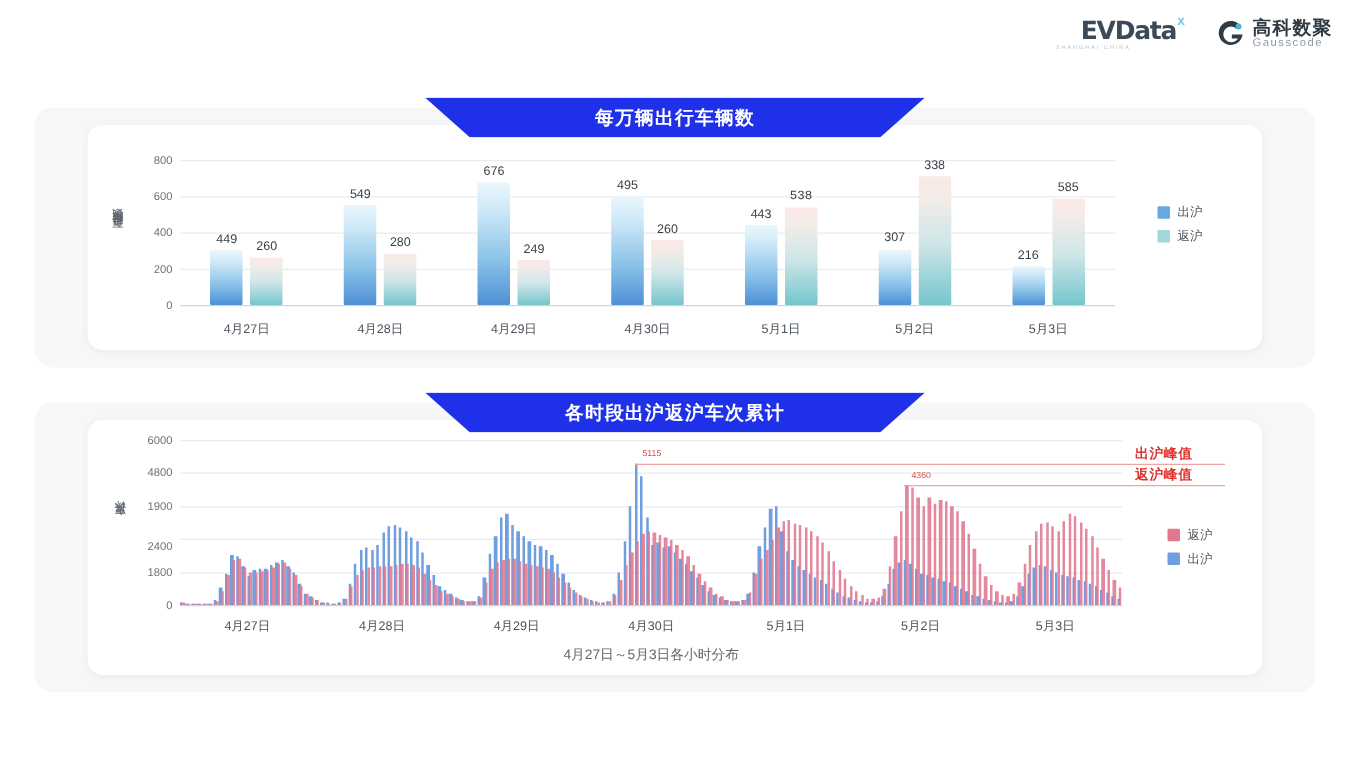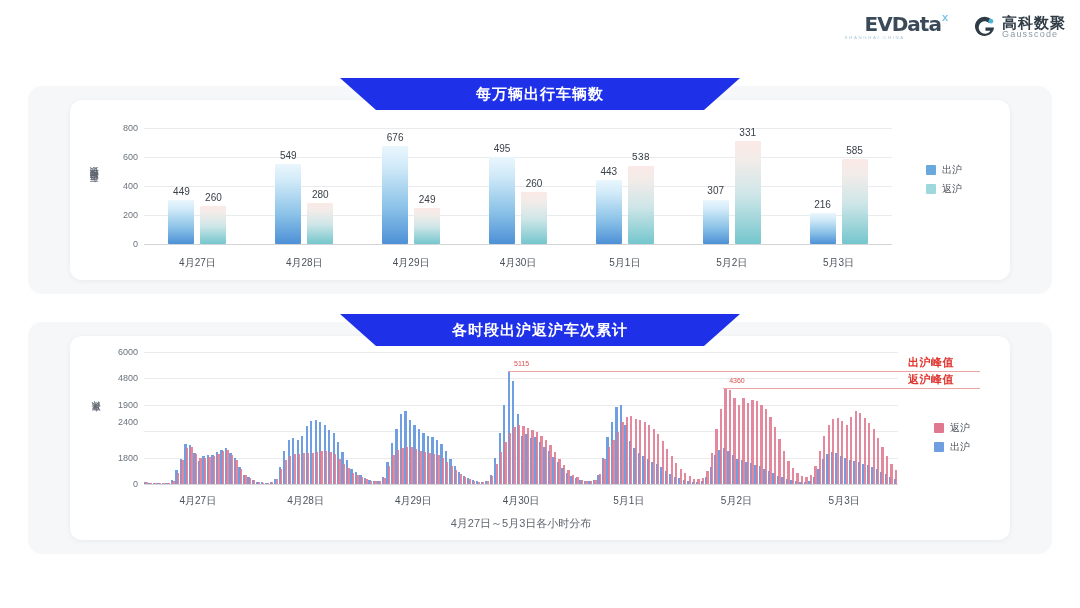--- a/index.html
+++ b/index.html
@@ -175,21 +175,21 @@
         <div class="bar-val" style="left: 464px; top: 77.8px;">260</div>
         <div class="xtick" style="left: 448px; top: 156px;">4月30日</div>
         <div class="bar-out" style="left: 525.857px; bottom: 36px; height: 64.235px;"></div>
         <div class="bar-ret" style="left: 557.857px; bottom: 36px; height: 78.01px;"></div>
         <div class="bar-val" style="left: 538.857px; top: 65.765px;">443</div>
         <div class="bar-val" style="left: 570.857px; top: 51.99px; font-family: Liberation Mono, monospace;">538</div>
         <div class="xtick" style="left: 554.857px; top: 156px;">5月1日</div>
         <div class="bar-out" style="left: 632.714px; bottom: 36px; height: 44.515px;"></div>
         <div class="bar-ret" style="left: 664.714px; bottom: 36px; height: 103.24px;"></div>
         <div class="bar-val" style="left: 645.714px; top: 85.485px;">307</div>
-        <div class="bar-val" style="left: 677.714px; top: 26.76px;">331</div>
+        <div class="bar-val" style="left: 677.714px; top: 26.76px;">338</div>
         <div class="xtick" style="left: 661.714px; top: 156px;">5月2日</div>
         <div class="bar-out" style="left: 739.571px; bottom: 36px; height: 31.32px;"></div>
         <div class="bar-ret" style="left: 771.571px; bottom: 36px; height: 84.825px;"></div>
         <div class="bar-val" style="left: 752.571px; top: 98.68px;">216</div>
         <div class="bar-val" style="left: 784.571px; top: 45.175px;">585</div>
         <div class="xtick" style="left: 768.571px; top: 156px;">5月3日</div>
         <div class="legend" style="left: 856px; top: 62.8px;">
           <div class="legend-item">
             <div class="swatch" style="background: rgb(106, 169, 222);"></div>
             <div class="legend-label">出沪</div>
@@ -208,21 +208,21 @@
 
 <div class="card" id="card-bottom">
   <div class="panel" id="panel-bottom">
     <div class="chart" id="chart-bottom" style="left: 0px; top: 0px; width: 940px; height: 204px;">
         <div class="ylabel" style="left: 20px; top: 12px; height: 140px; display: flex; align-items: center; justify-content: center;">车次累计</div>
         <div class="gridline" style="left: 74px; width: 754px; top: 148px; background: rgb(210, 213, 216);"></div>
         <div class="ytick" style="left: 34px; width: 34px; top: 148px;">0</div>
         <div class="gridline" style="left: 74px; width: 754px; top: 121.6px;"></div>
         <div class="ytick" style="left: 34px; width: 34px; top: 121.6px;">1800</div>
         <div class="gridline" style="left: 74px; width: 754px; top: 95.2px;"></div>
-        <div class="ytick" style="left: 34px; width: 34px; top: 86px;">2400</div>
+        <div class="ytick" style="left: 34px; width: 34px; top: 101px;">2400</div>
         <div class="gridline" style="left: 74px; width: 754px; top: 68.8px;"></div>
         <div class="ytick" style="left: 34px; width: 34px; top: 68.8px;">1900</div>
         <div class="gridline" style="left: 74px; width: 754px; top: 42.4px;"></div>
         <div class="ytick" style="left: 34px; width: 34px; top: 42.4px;">4800</div>
         <div class="gridline" style="left: 74px; width: 754px; top: 16px;"></div>
         <div class="ytick" style="left: 34px; width: 34px; top: 16px;">6000</div>
         <div class="hbar-blue" style="left: 74px; width: 2.33381px; bottom: 56px; height: 1.98px;"></div>
         <div class="hbar-pink" style="left: 75.447px; width: 2.33381px; bottom: 56px; height: 1.76px;"></div>
         <div class="hbar-blue" style="left: 78.4881px; width: 2.33381px; bottom: 56px; height: 1.32px;"></div>
         <div class="hbar-pink" style="left: 79.9351px; width: 2.33381px; bottom: 56px; height: 1.21px;"></div>

